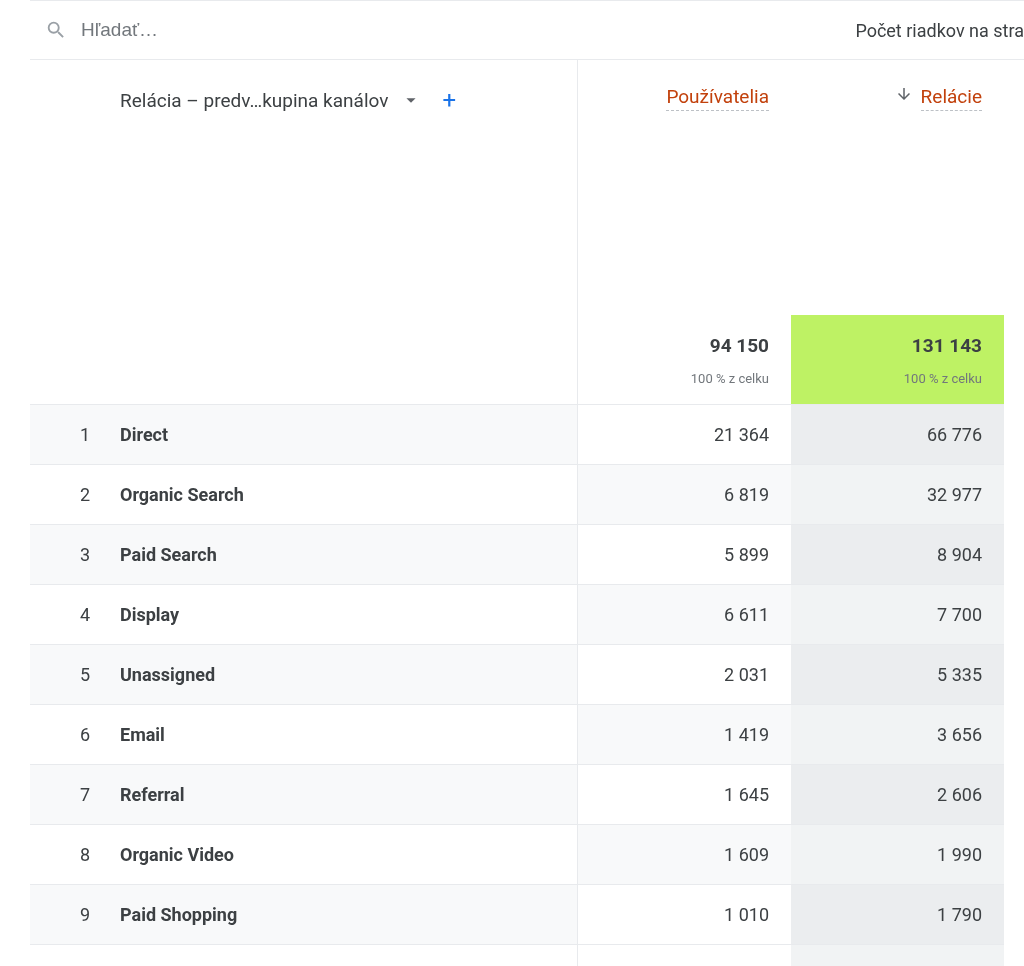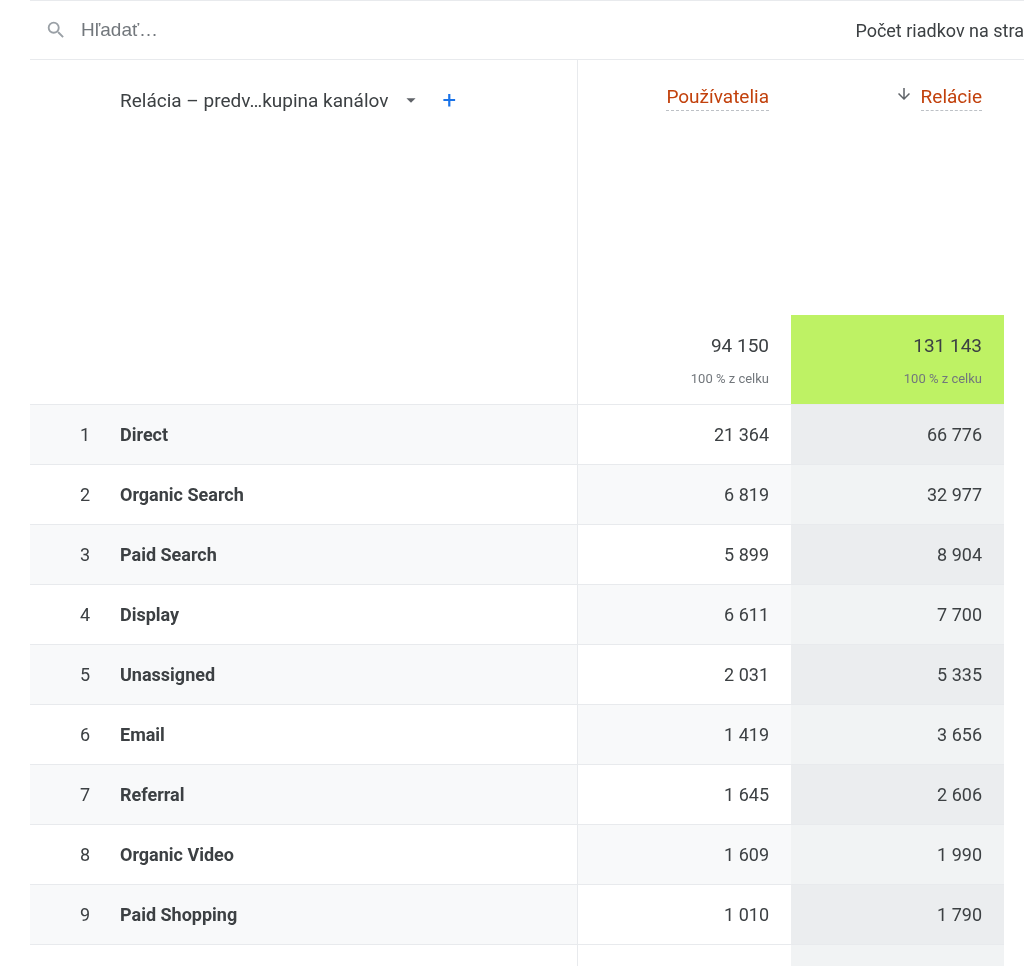--- a/index.html
+++ b/index.html
@@ -116,21 +116,21 @@
       align-items: flex-end;
       justify-content: center;
       padding-right: 22px;
       border-bottom: 1px solid #e8eaed;
     }
     .totals-cell.highlighted {
       background: #bef264;
     }
     .total-value {
       font-size: 19px;
-      font-weight: 400;
+      font-weight: 700;
       color: #3c4043;
       margin-bottom: 14px;
     }
     .total-pct {
       font-size: 13px;
       color: #72777c;
     }
     .dim-totals-spacer {
       height: 90px;
       border-bottom: 1px solid #e8eaed;

